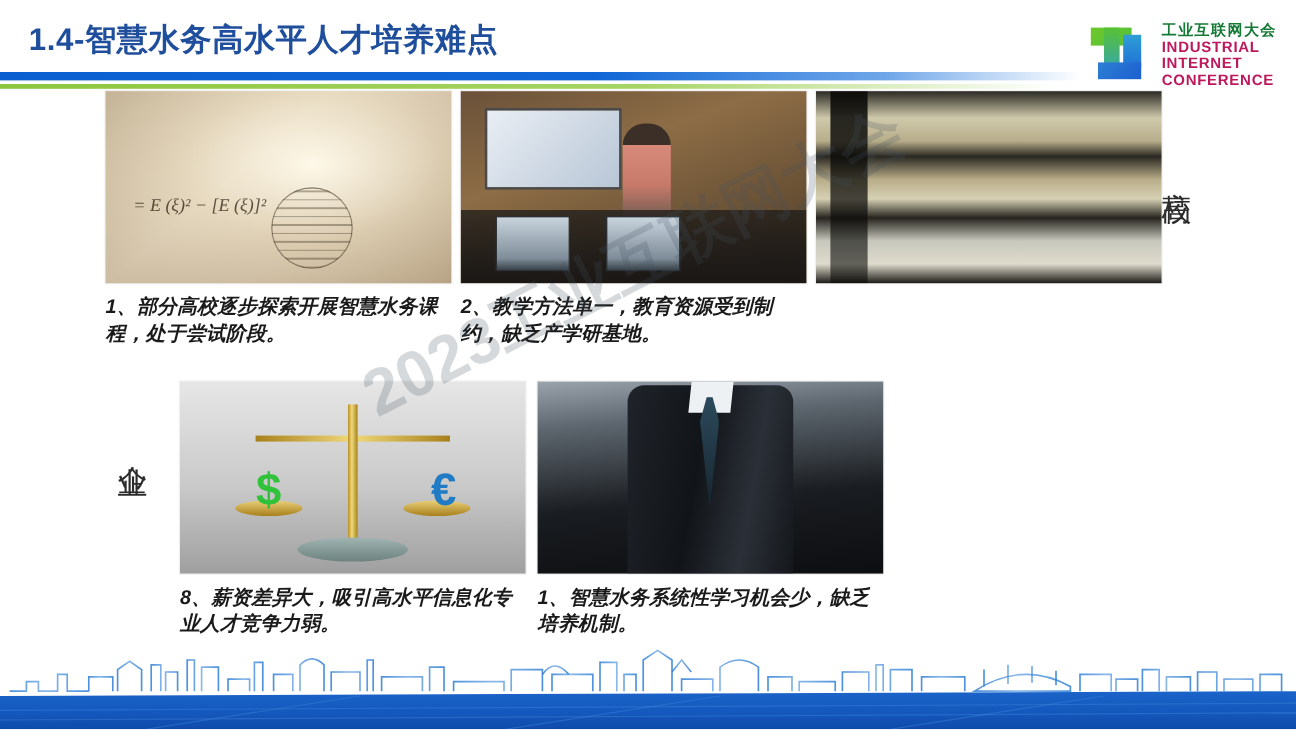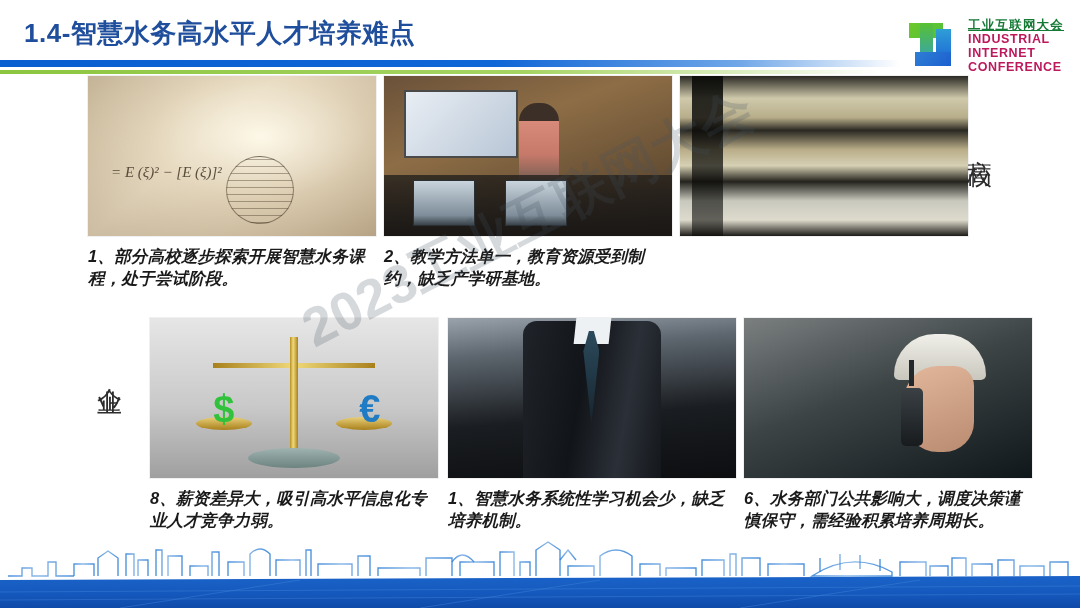--- a/index.html
+++ b/index.html
@@ -97,21 +97,20 @@
     background: linear-gradient(135deg, #2e7fd4 0%, #1c5fd0 100%);
   }
   .logo-text {
     line-height: 1.12;
   }
   .logo-cn {
     font-size: 12.5px;
     font-weight: 700;
     color: #167a37;
     letter-spacing: 1.2px;
-    text-decoration: underline;
   }
   .logo-en {
     font-size: 12.5px;
     font-weight: 700;
     color: #be185d;
     letter-spacing: 0.6px;
   }
 
   
   .grid {
@@ -441,29 +440,20 @@
 
     <div class="cell" style="left:448px; top:242px; width:288px;">
       <div class="thumb art-suit">
         <div class="torso"></div>
         <div class="collar"></div>
         <div class="tie"></div>
       </div>
       <div class="caption">1、智慧水务系统性学习机会少，缺乏培养机制。</div>
     </div>
 
-    <div class="cell" style="left:744px; top:242px; width:288px;">
-      <div class="thumb art-worker">
-        <div class="helmet"></div>
-        <div class="face"></div>
-        <div class="antenna"></div>
-        <div class="radio"></div>
-      </div>
-      <div class="caption">6、水务部门公共影响大，调度决策谨慎保守，需经验积累培养周期长。</div>
-    </div>
   </div>
 
   <div class="side-label" id="label-gaoxiao">高校</div>
   <div class="side-label" id="label-qiye">企业</div>
 
   <div class="watermark">2023工业互联网大会</div>
 
   <div class="footer">
     <svg viewBox="0 0 1080 72" preserveAspectRatio="none" aria-hidden="true">
       <defs>

